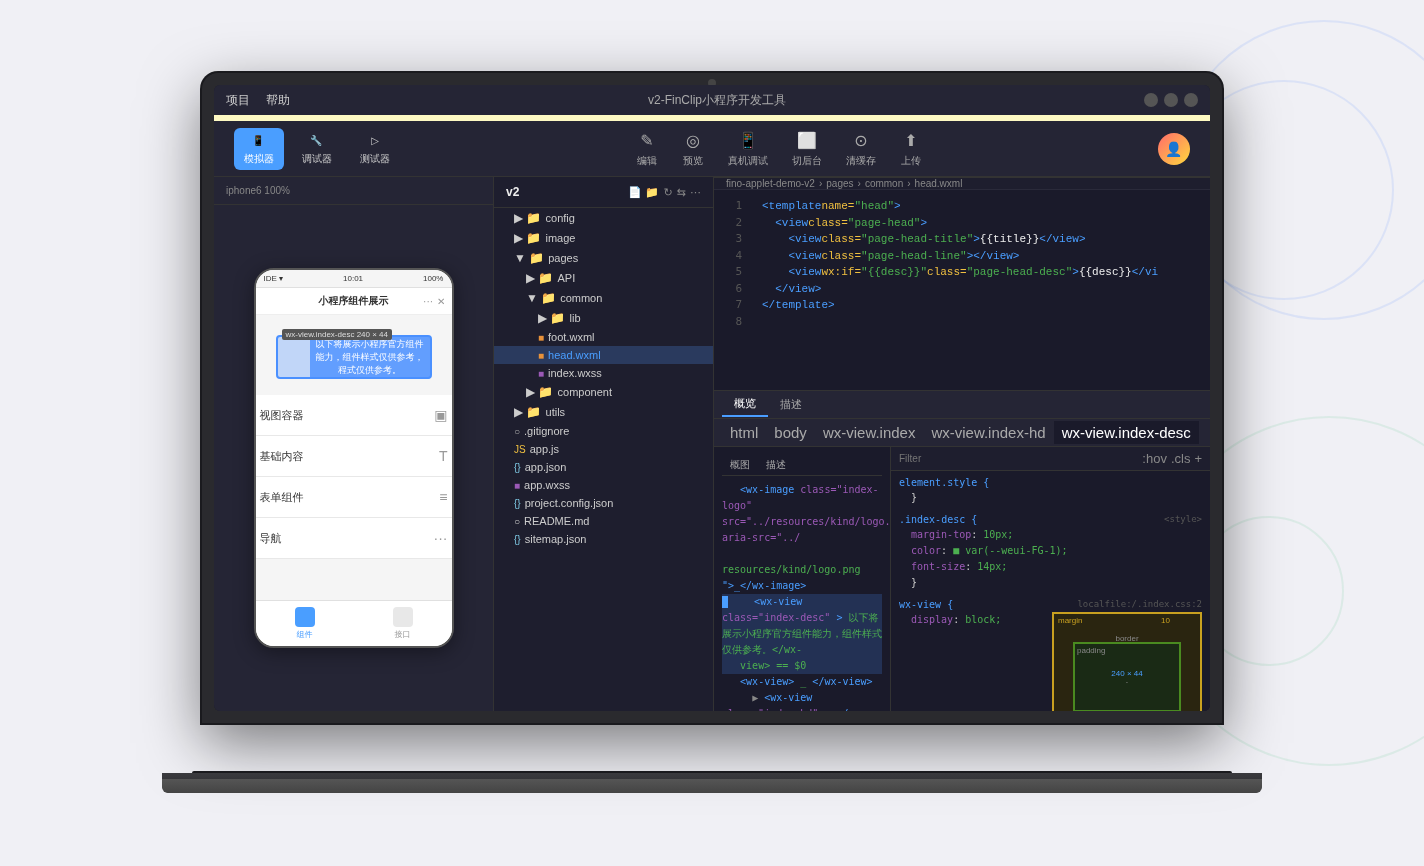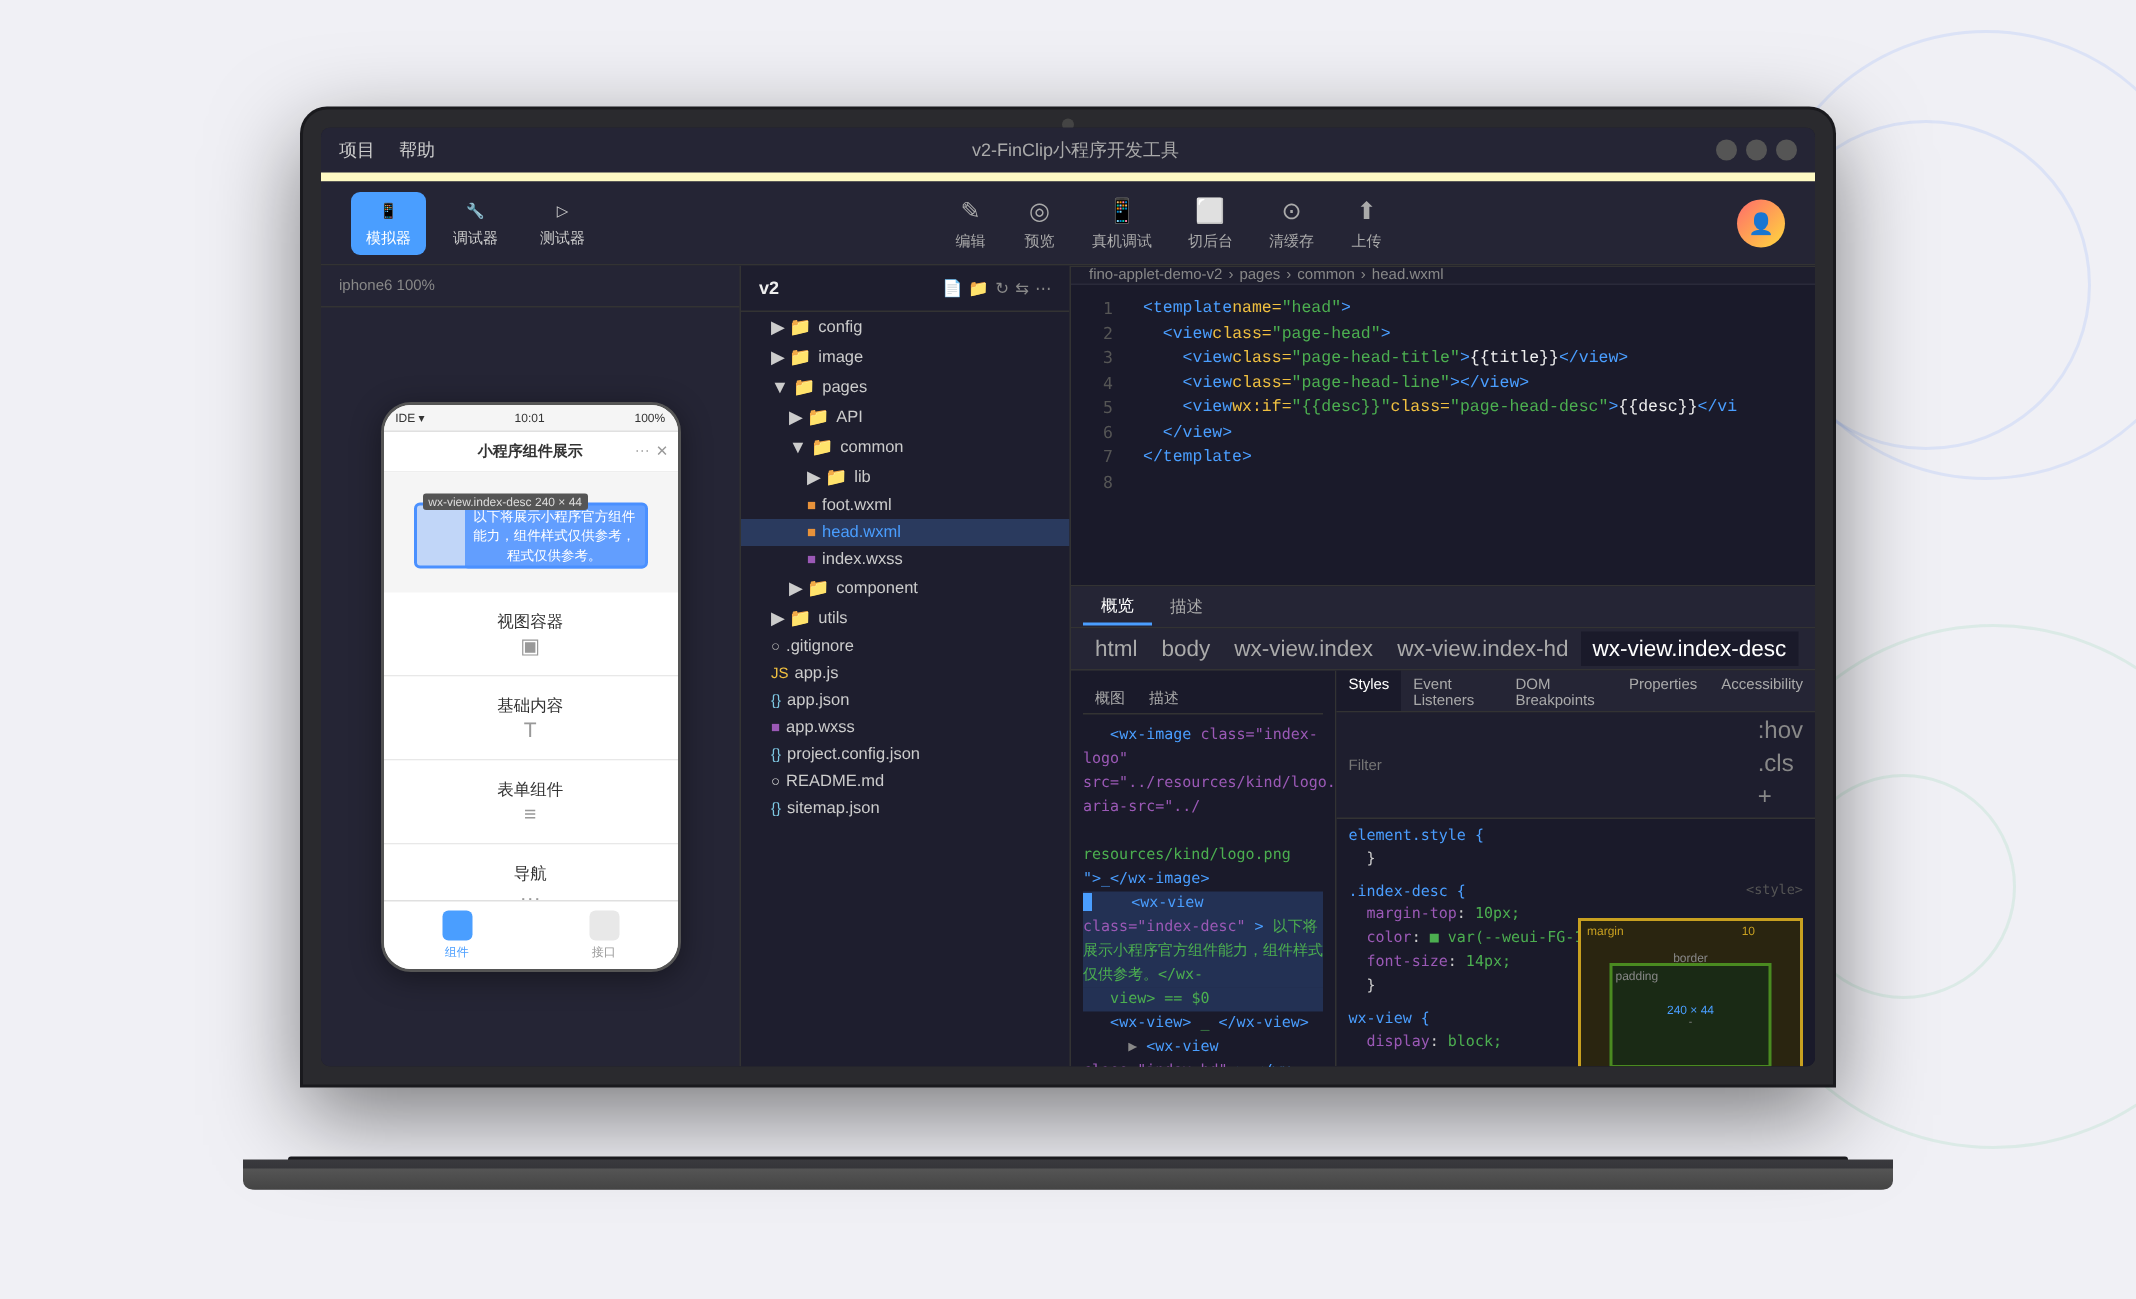--- a/index.html
+++ b/index.html
@@ -295,21 +295,20 @@
     }
     .phone-menu-item {
       padding: 12px 4px;
       border-bottom: 1px solid #e8e8e8;
       background: #fff;
       display: flex;
       align-items: center;
       justify-content: space-between;
       font-size: 11px;
       color: #333;
-      flex-direction: column;
     }
     .phone-menu-item .item-icon {
       font-size: 14px;
       color: #999;
     }
     .phone-bottom-tabs {
       background: #fff;
       border-top: 1px solid #e0e0e0;
       padding: 6px 0;
       display: flex;
@@ -568,22 +567,21 @@
       background: transparent;
       border: none;
       outline: none;
       color: #ccc;
       font-size: 10px;
     }
     .styles-filter-controls {
       display: flex;
       gap: 4px;
       color: #888;
-      font-size: 16px;
-      flex-direction: column;
+      font-size: 13px;
     }
 
     .styles-content {
       flex: 1;
       overflow-y: auto;
       padding: 6px 8px;
       font-family: monospace;
       font-size: 10px;
       color: #ccc;
     }
@@ -1018,27 +1016,20 @@
                     <span class="code-gray">&nbsp;&nbsp;&nbsp;&nbsp;</span>
                     <span class="dom-arrow">▶ </span>
                     <span class="dom-tag">&lt;wx-view </span>
                     <span class="dom-attr">class="index-bd"</span>
                     <span class="dom-tag">&gt;_&lt;/wx-view&gt;</span>
                   </div>
 
                 </div>
 
                 <div class="styles-panel">
-                  <div class="styles-panel-tabs">
-                    <div class="sp-tab active">Styles</div>
-                    <div class="sp-tab">Event Listeners</div>
-                    <div class="sp-tab">DOM Breakpoints</div>
-                    <div class="sp-tab">Properties</div>
-                    <div class="sp-tab">Accessibility</div>
-                  </div>
                   <div class="styles-filter">
                     <input type="text" placeholder="Filter" style="">
                     <div class="styles-filter-controls">
                       <span>:hov</span>
                       <span>.cls</span>
                       <span>+</span>
                     </div>
                   </div>
                   <div class="styles-panel-wrapper">
                     <div class="styles-content">

